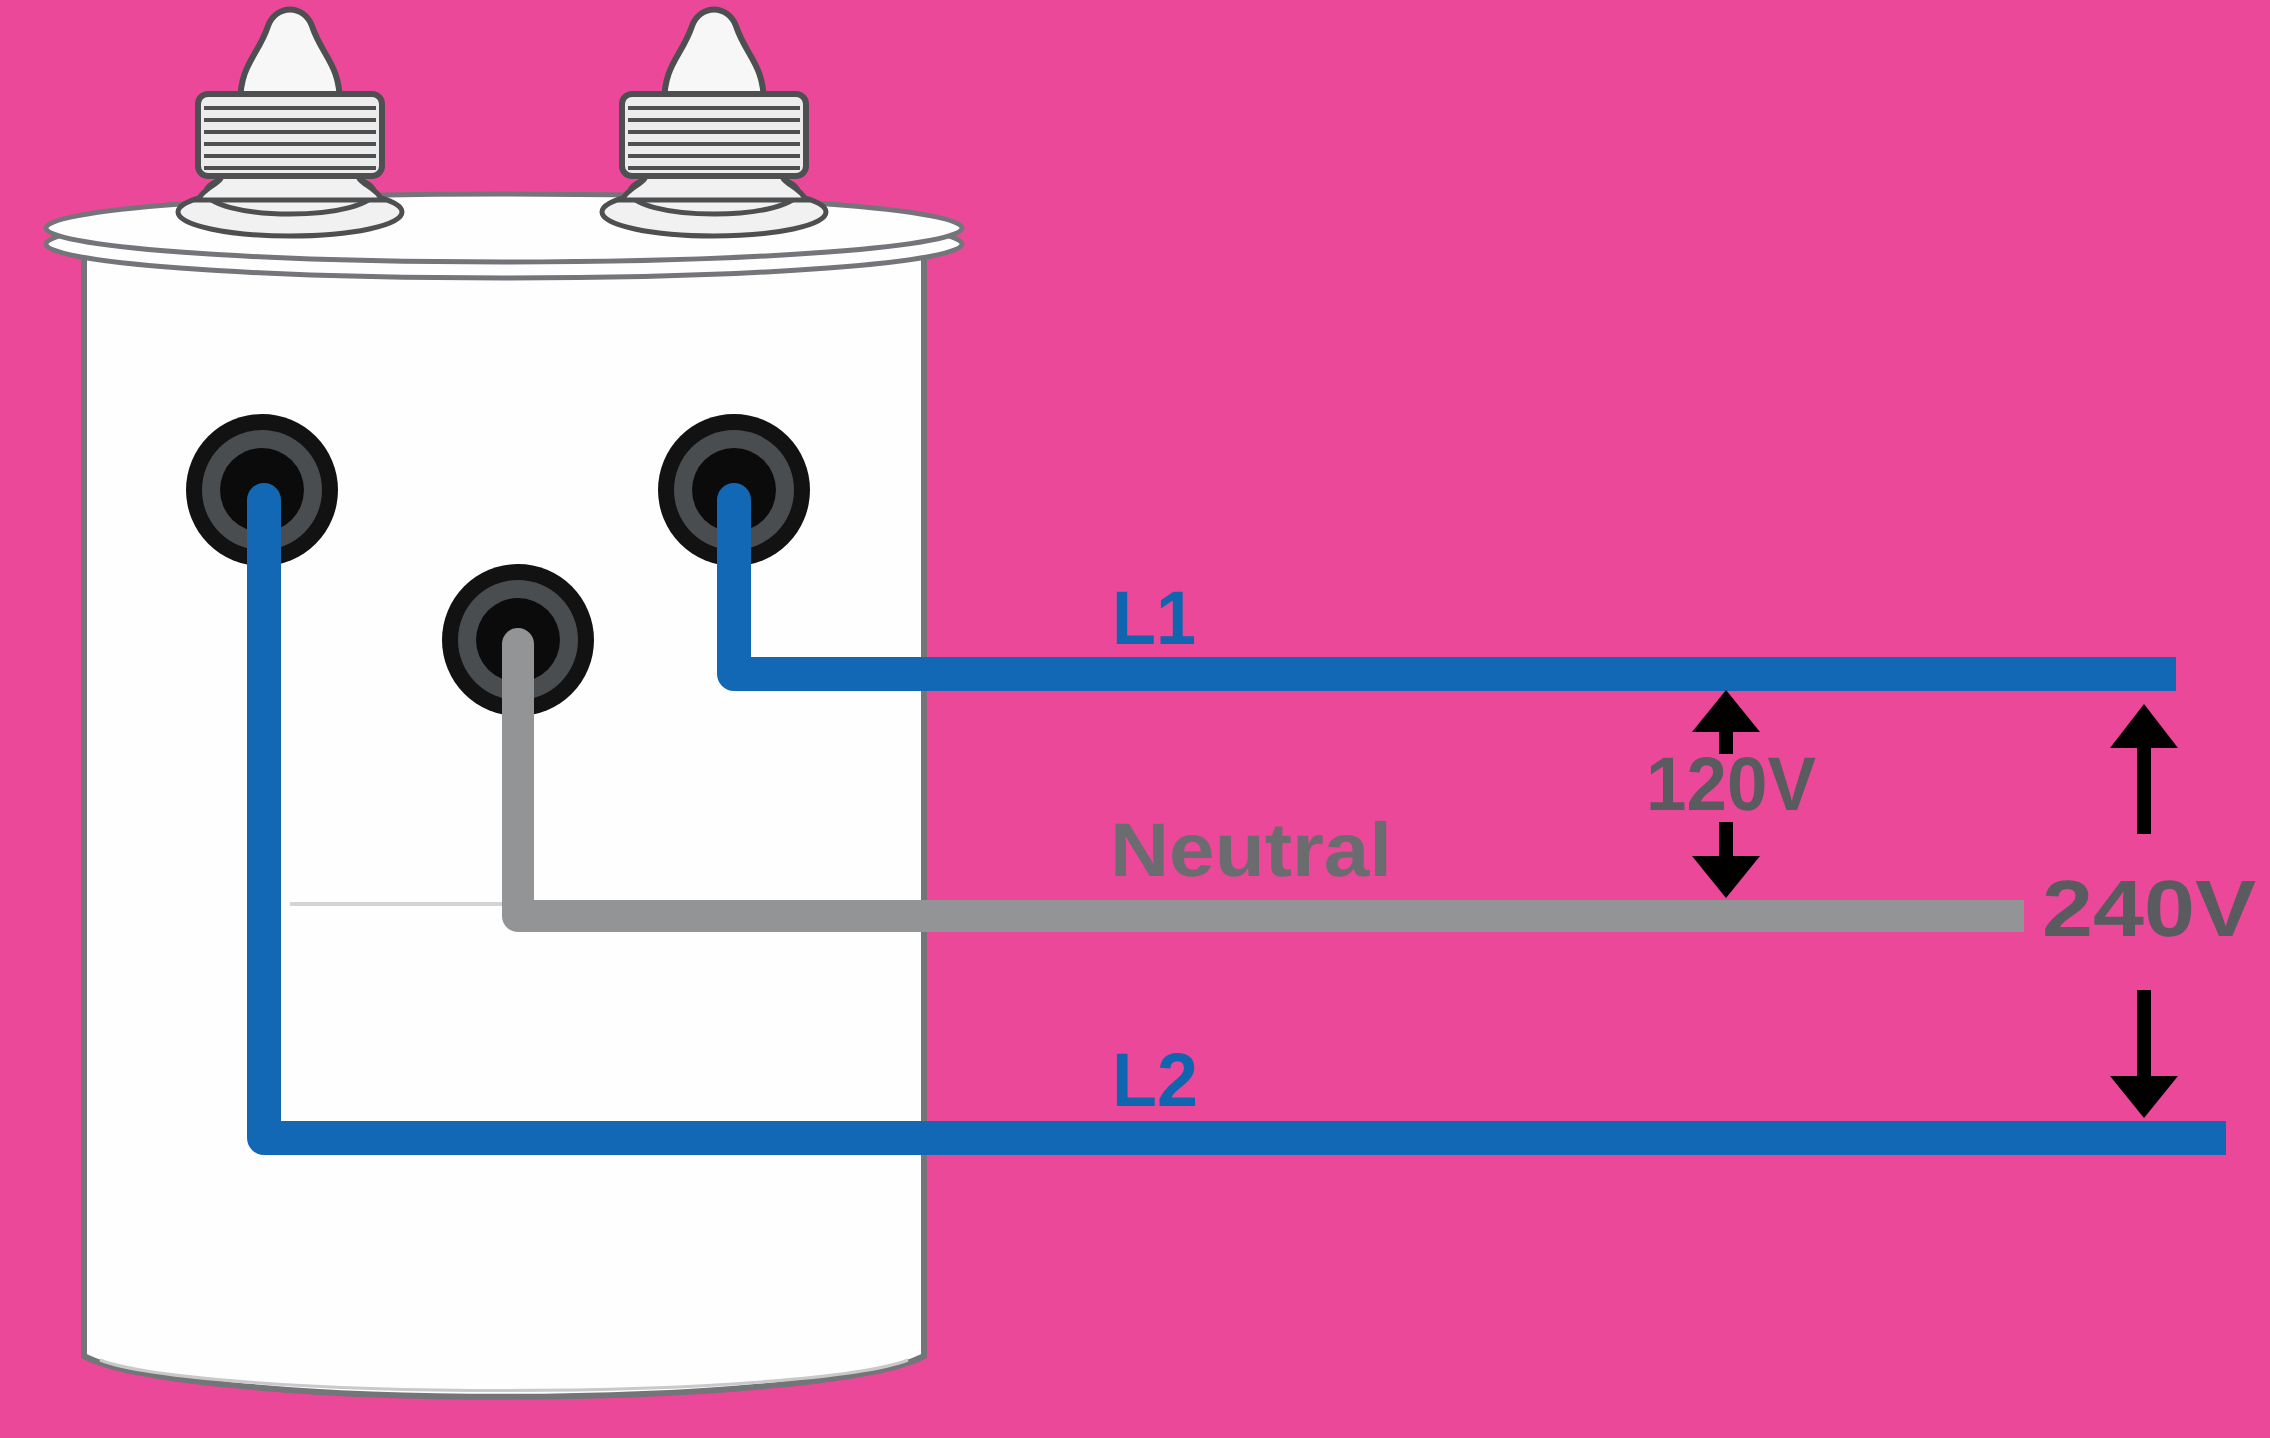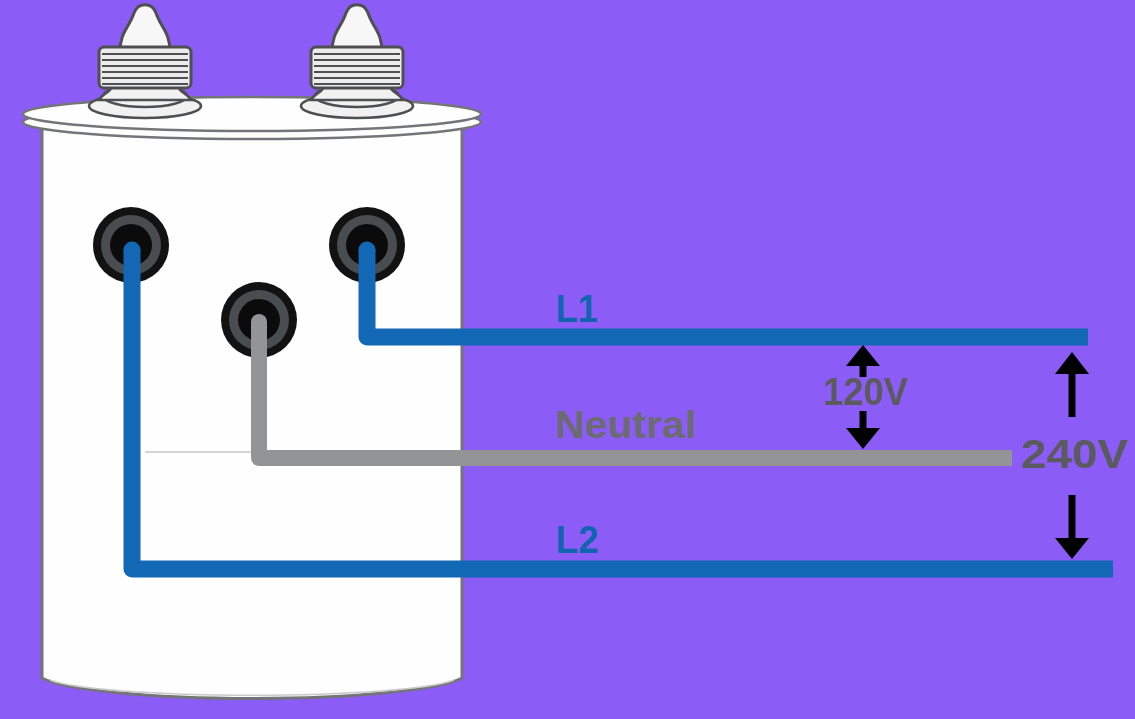--- a/index.html
+++ b/index.html
@@ -1,16 +1,16 @@
 <!DOCTYPE html>
 <html style="--wire-blue: #1268b4; --wire-gray: #939496; --label-blue: #1164ae; --label-gray: #6b6c6f; --voltage-text: #5a5b5e; --arrow-black: #000000; --outline: #747578; --outline-dark: #4e4f51; --body-fill: #fefefe; --bushing-fill: #f1f1f1; --terminal-ring: #4a4d50; --terminal-core: #0b0b0b;"><head>
 <meta charset="utf-8">
 <style>
   html,body{margin:0;padding:0;background:#ffffff;}
-  .stage{position:relative;width:1135px;height:719px;background:#8b5cf6;overflow:hidden;}
+  .stage{position:relative;width:1135px;height:719px;background:#ec4899;overflow:hidden;}
   svg{display:block;}
 
   
   .body-shape{fill:var(--body-fill);stroke:var(--outline);stroke-width:3;}
   .inner-arc{fill:none;stroke:#c9c9c9;stroke-width:1.5;}
   .lid{fill:var(--body-fill);stroke:var(--outline);stroke-width:2.5;}
   .seam{stroke:#d4d4d4;stroke-width:2;}
 
   
   .cone{fill:#f7f7f7;stroke:var(--outline-dark);stroke-width:3;}

